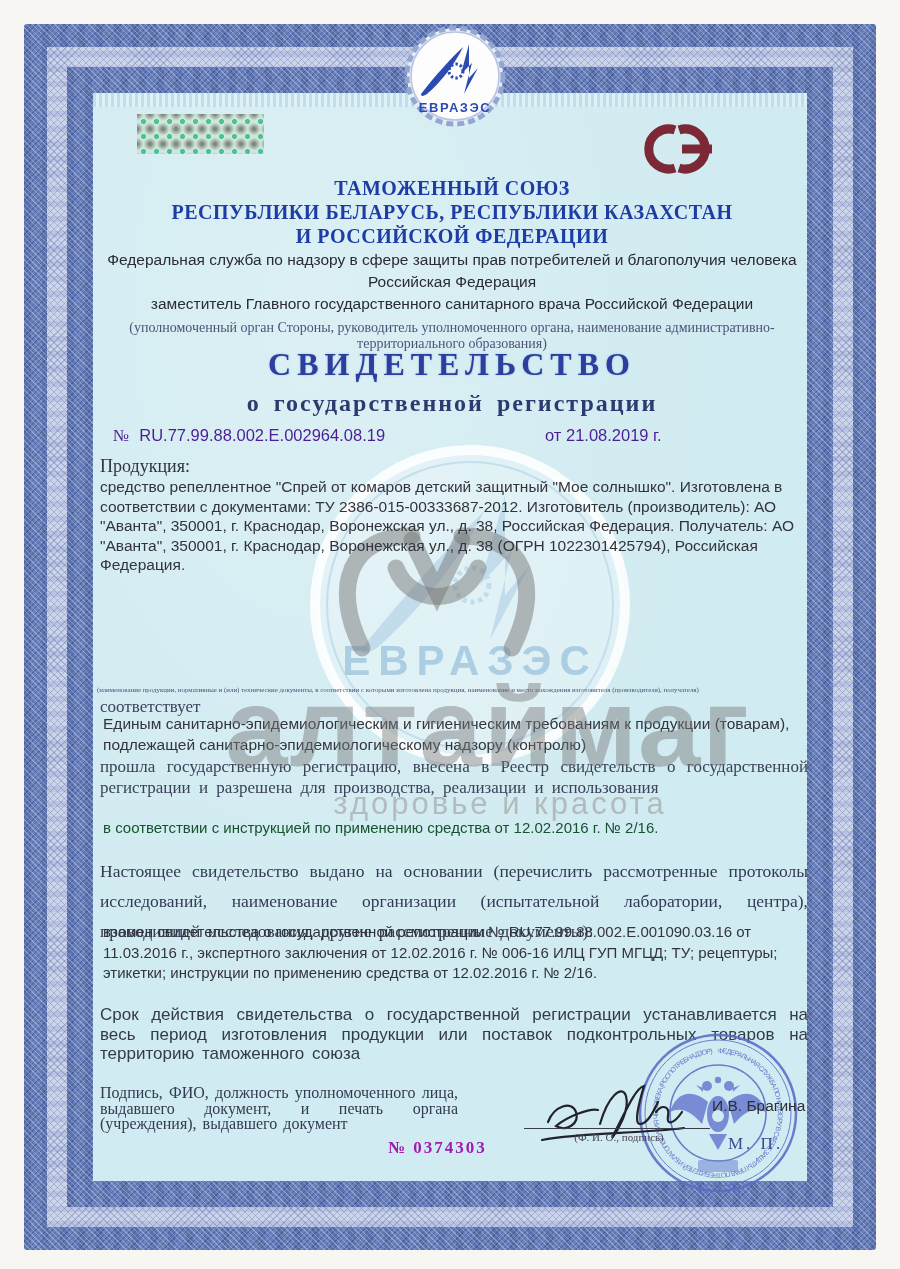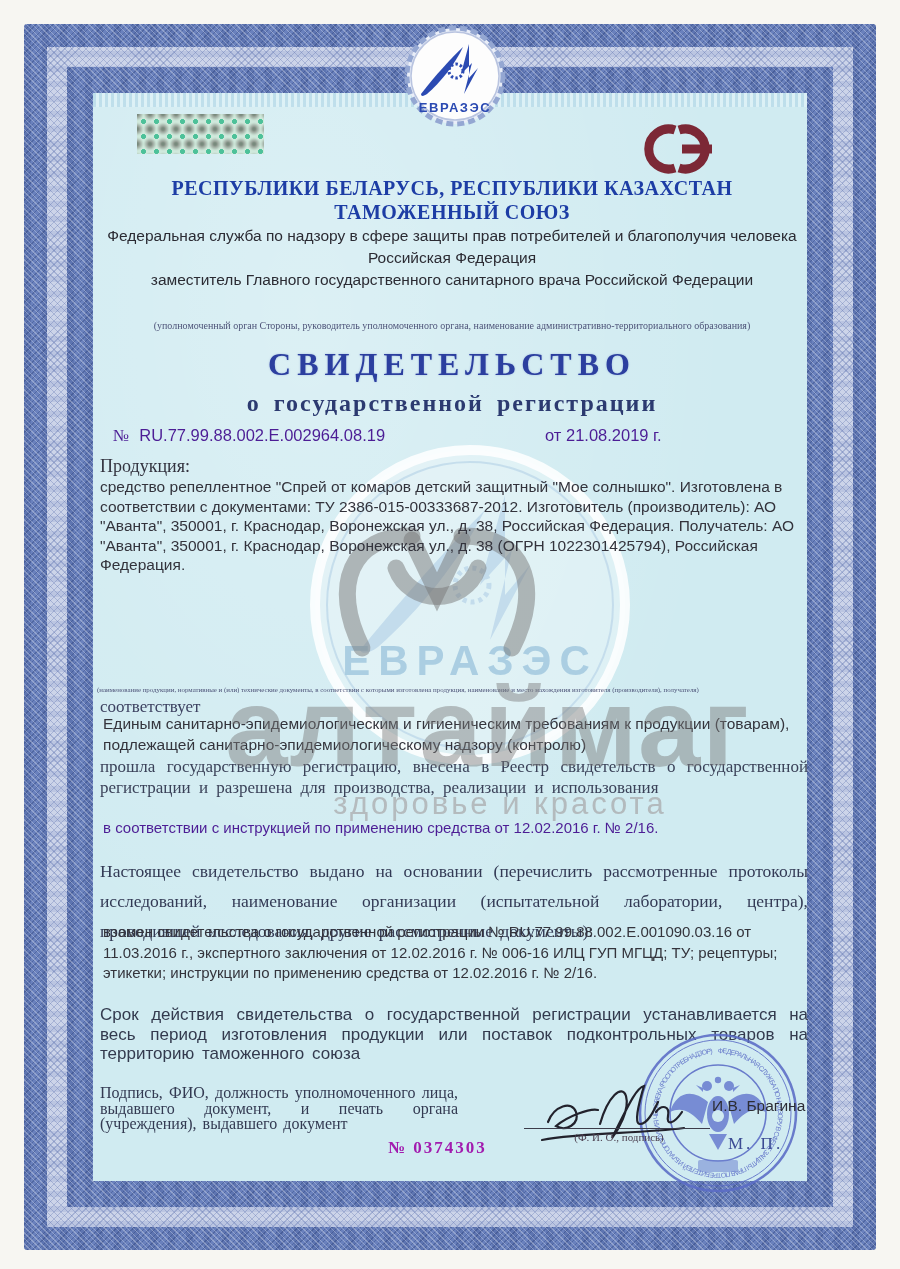--- a/index.html
+++ b/index.html
@@ -38,41 +38,41 @@
        radial-gradient(circle, #57c9a0 1.6px, rgba(0,0,0,0) 2.2px);
      background-size:13px 15px,13px 15px,13px 15px;
      background-position:0 0,6.5px 7.5px,6.5px 7.5px;}
 
   
   .hdr{position:absolute;left:96px;top:176px;width:712px;text-align:center;}
   .hdr .u{font-family:"Liberation Serif",serif;font-weight:bold;color:#1d3da5;font-size:20px;line-height:24px;letter-spacing:.5px;}
   .hdr .a{color:#2b2b33;font-size:15.5px;line-height:21px;margin-top:1px;}
   .hdr .a:first-of-type{margin-top:8px;}
   .note1{position:absolute;left:96px;top:320px;width:712px;text-align:center;
-     font-family:"Liberation Serif",serif;font-size:10px;color:#4d5378;}
+     font-family:"Liberation Serif",serif;font-size:14px;color:#4d5378;}
   .title{position:absolute;left:96px;top:346px;width:712px;text-align:center;
      font-family:"Liberation Serif",serif;font-weight:bold;font-size:32px;letter-spacing:6px;color:#2c3f9f;
      text-shadow:0 0 2px rgba(90,120,200,.45);}
   .subtitle{position:absolute;left:96px;top:390px;width:712px;text-align:center;
      font-family:"Liberation Serif",serif;font-weight:bold;font-size:24px;letter-spacing:2px;word-spacing:5px;color:#2c3a70;}
 
   .numrow{position:absolute;left:113px;top:426px;width:700px;font-size:16.5px;color:#4c1d95;}
   .numrow .nosign{font-family:"Liberation Serif",serif;font-size:17px;margin-right:10px;}
   .numrow .date{position:absolute;left:432px;top:0;}
 
   .prod-label{position:absolute;left:100px;top:456px;font-family:"Liberation Serif",serif;font-size:18px;color:#33333f;}
   .prod-text{position:absolute;left:100px;top:477px;width:712px;font-size:15.5px;line-height:19.5px;color:#33333c;text-align:left;}
 
   .note2{position:absolute;left:97px;top:686px;width:716px;font-family:"Liberation Serif",serif;font-size:6.9px;color:#4d5378;white-space:nowrap;overflow:hidden;}
   .conform-lead{position:absolute;left:100px;top:697px;font-family:"Liberation Serif",serif;font-size:17px;color:#3c4160;}
   .conform-text{position:absolute;left:103px;top:713px;width:700px;font-size:15.5px;line-height:21px;color:#34343c;}
 
   .reg-text{position:absolute;left:100px;top:757px;width:708px;font-family:"Liberation Serif",serif;
      font-size:17px;line-height:20.5px;color:#3a4158;text-align:justify;word-spacing:4px;}
-  .reg-add{position:absolute;left:103px;top:819px;width:705px;font-size:15px;color:#4c1d95;}
+  .reg-add{position:absolute;left:103px;top:819px;width:705px;font-size:15px;color:#14532d;}
 
   .basis-lead{position:absolute;left:100px;top:856px;width:708px;font-family:Liberation Serif, serif;
      font-size:17.5px;line-height:30px;color:#333a55;text-align:justify;word-spacing:3px;}
   .basis-text{position:absolute;left:103px;top:922px;width:705px;font-size:15px;line-height:20.5px;color:#34343c;}
 
   .validity{position:absolute;left:100px;top:1005px;width:708px;font-family:Liberation Sans, sans-serif;
      font-size:17px;line-height:19.5px;color:#333a4e;text-align:justify;word-spacing:3px;}
 
   .sign-label{position:absolute;left:100px;top:1085px;width:358px;font-family:"Liberation Serif",serif;
      font-size:16px;line-height:15.5px;color:#333a52;text-align:justify;word-spacing:2px;}
@@ -149,22 +149,23 @@
 
     <svg class="se-mark" width="90" height="66" viewBox="0 0 90 66">
       <g fill="none" stroke="#7c2836" stroke-width="9">
         <path d="M45 14 A20 20 0 1 0 45 52"></path>
         <path d="M49 14 A20 20 0 1 1 49 52"></path>
         <path d="M52 33 H 82"></path>
       </g>
     </svg>
 
     <div class="hdr">
+      <div class="u">ТАМОЖЕННЫЙ СОЮЗ</div>
       <div class="u">РЕСПУБЛИКИ БЕЛАРУСЬ, РЕСПУБЛИКИ КАЗАХСТАН</div>
-      <div class="u">ТАМОЖЕННЫЙ СОЮЗ</div>
+      <div class="u">И РОССИЙСКОЙ ФЕДЕРАЦИИ</div>
       <div class="a">Федеральная служба по надзору в сфере защиты прав потребителей и благополучия человека</div>
       <div class="a">Российская Федерация</div>
       <div class="a">заместитель Главного государственного санитарного врача Российской Федерации</div>
     </div>
     <div class="note1">(уполномоченный орган Стороны, руководитель уполномоченного органа, наименование административно-территориального образования)</div>
 
     <div class="title">СВИДЕТЕЛЬСТВО</div>
     <div class="subtitle">о государственной регистрации</div>
 
     <div class="numrow">

